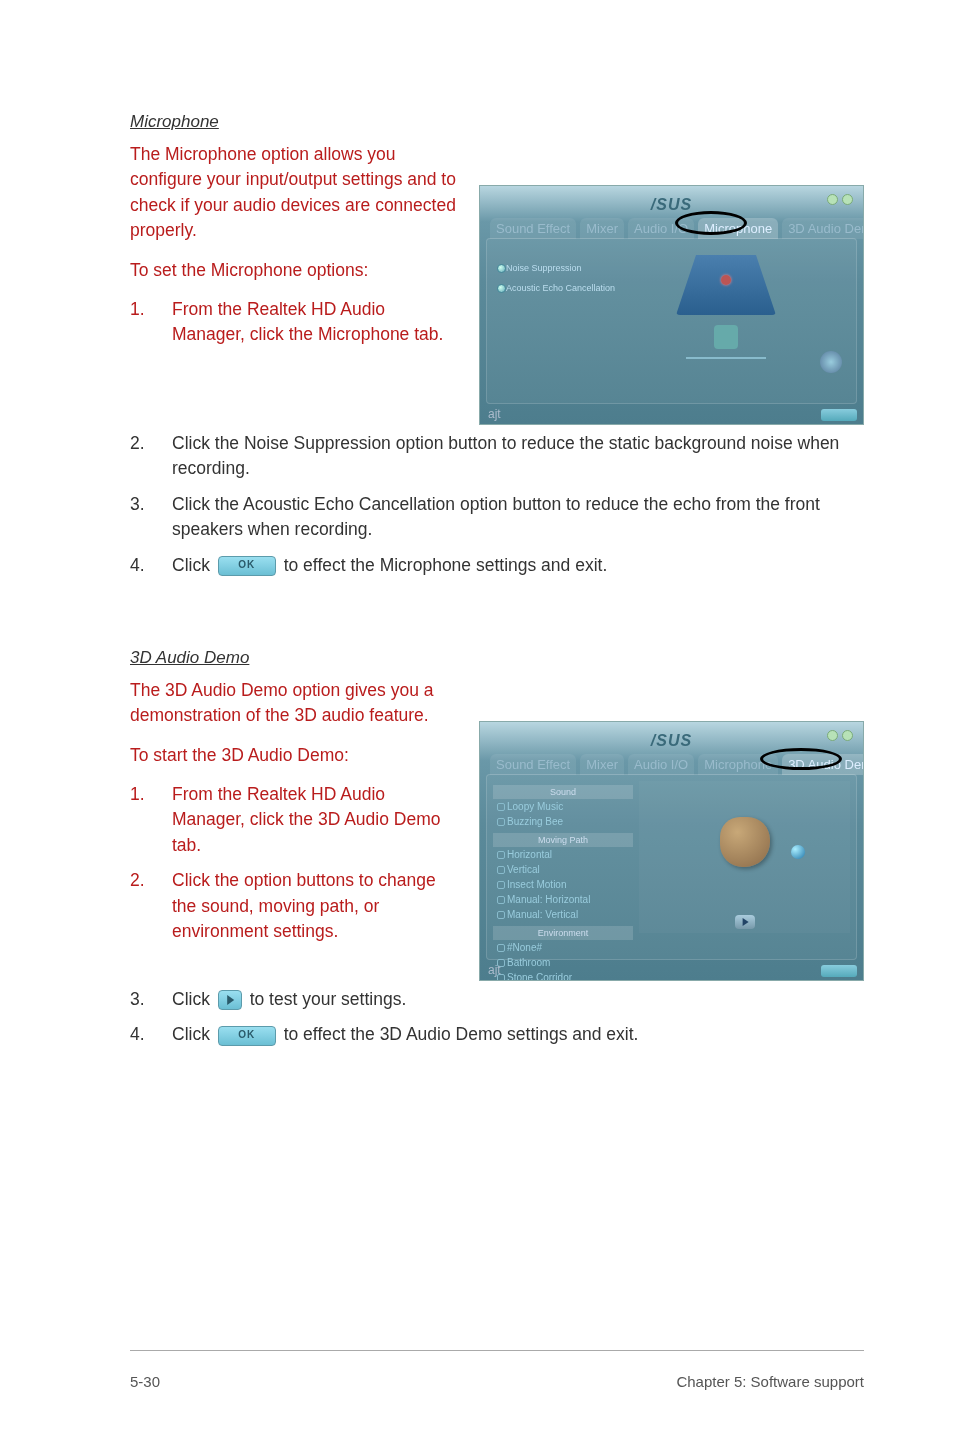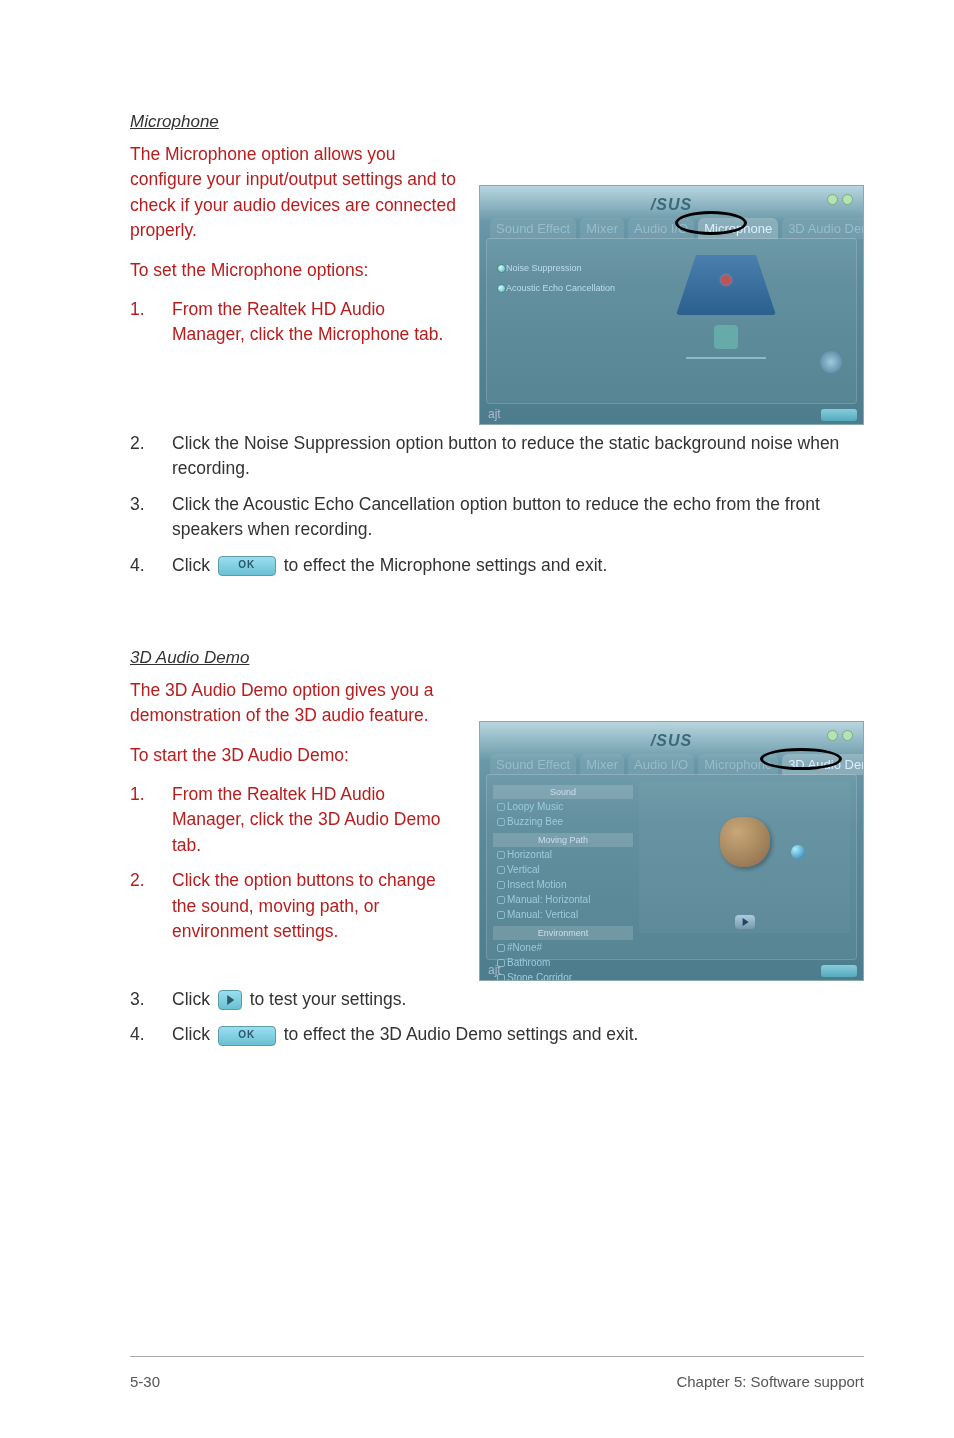--- a/index.html
+++ b/index.html
@@ -263,21 +263,21 @@
       border-left:6px solid #246;
       border-top:4px solid transparent;
       border-bottom:4px solid transparent;
     }
     
     .pfoot {
       position: absolute;
       bottom: 48px; left: 130px; right: 90px;
       border-top: 1px solid #aaa;
       display: flex; justify-content: space-between;
-      padding-top: 16px;
+      padding-top: 22px;
       font-size: 15px; color: #555;
     }
     .sec2 { margin-top: 70px; }
   </style>
 </head>
 <body>
 
 <div class="page">
 
   <div class="section-heading">Microphone</div>

